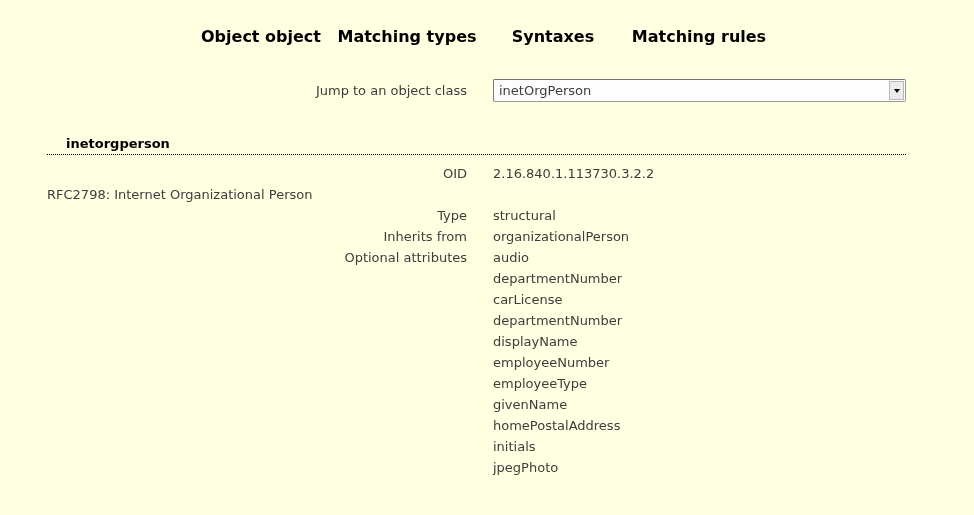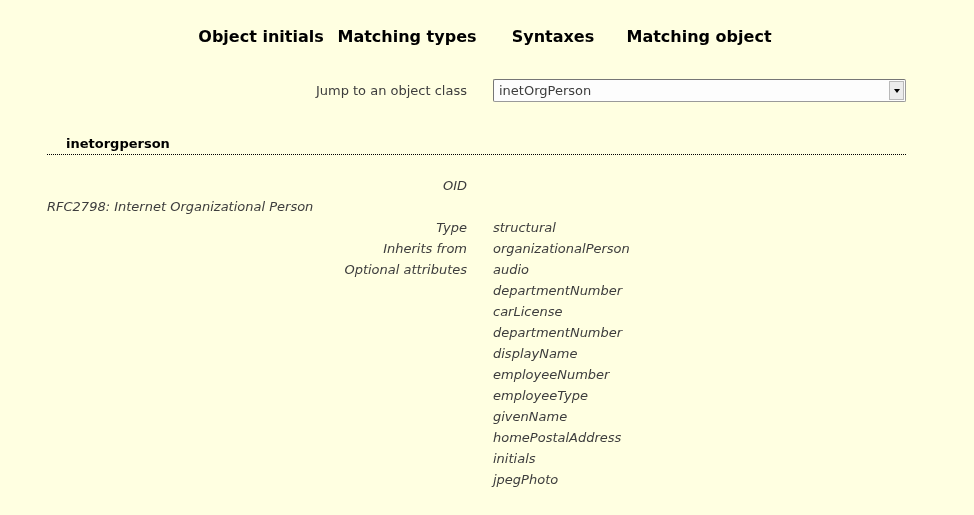--- a/index.html
+++ b/index.html
@@ -38,50 +38,53 @@
     border-left: 3px solid transparent; border-right: 3px solid transparent;
     border-top: 4px solid #000;
   }
   
   .section-title {
     margin-top: 34px; padding: 0 0 3px 19px;
     border-bottom: 1px dotted #000;
     font-size: 13px; font-weight: bold; color: #000;
   }
   
-  .details { margin-top: 20px; font-style: italic; }
+  .details { margin-top: 8px; }
   .detail-row .cell-label, .detail-row .cell-value div { line-height: 21px; }
 </style>
 </head>
 <body>
 
 <div class="nav">
-  <div class="nav-item">Object initials</div>
+  <div class="nav-item">Object object</div>
   <div class="nav-item">Matching types</div>
   <div class="nav-item">Syntaxes</div>
-  <div class="nav-item">Matching object</div>
+  <div class="nav-item">Matching rules</div>
 </div>
 
 <div class="content">
 
   <div class="grid-row jump-row">
     <div class="cell-label jump-label">Jump to an object class</div>
     <div class="select">
       <span class="select-text">inetOrgPerson</span>
       <span class="select-btn">
         <span class="select-arrow"></span>
       </span>
     </div>
   </div>
 
   <div class="section-title">inetorgperson</div>
 
   <div class="details">
       <div class="grid-row detail-row">
         <div class="cell-label">OID</div>
+        <div class="cell-value">
+          <div>2.16.840.1.113730.3.2.2</div>
+        </div>
       </div>
       <div class="grid-row detail-row">
         <div class="cell-value">
           <div>RFC2798: Internet Organizational Person</div>
         </div>
       </div>
       <div class="grid-row detail-row">
         <div class="cell-label">Type</div>
         <div class="cell-value">
           <div>structural</div>

